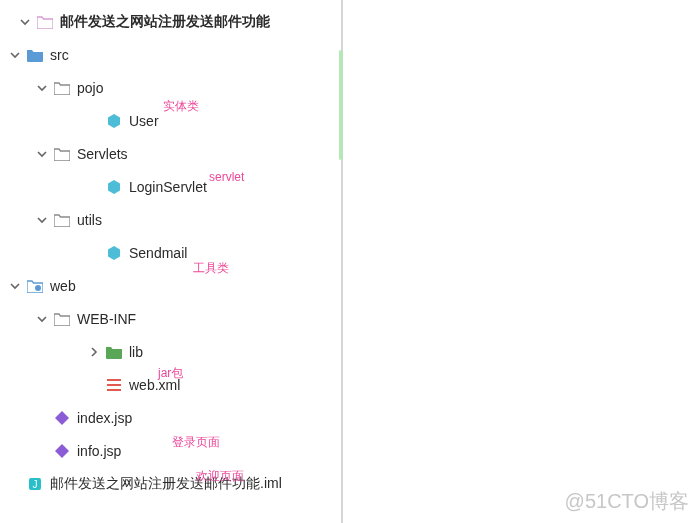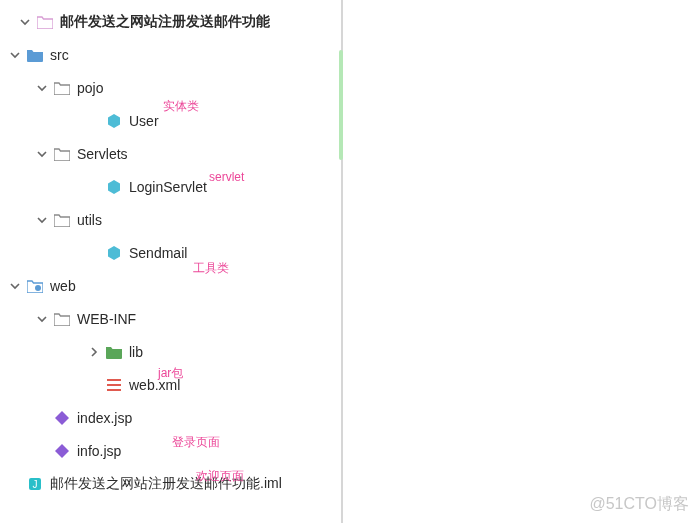--- a/index.html
+++ b/index.html
@@ -68,21 +68,21 @@
       color: #ec4899;
       font-size: 12px;
       font-weight: 400;
       pointer-events: none;
     }
     .watermark {
       position: absolute;
       right: 10px;
       bottom: 8px;
       color: #c7c7c7;
-      font-size: 16px;
+      font-size: 20px;
     }
   </style>
 </head>
 <body>
 
 <div class="tree-panel">
 
   <div class="row indent-0">
     <span class="arrow">
         <svg width="10" height="10" viewBox="0 0 10 10">

